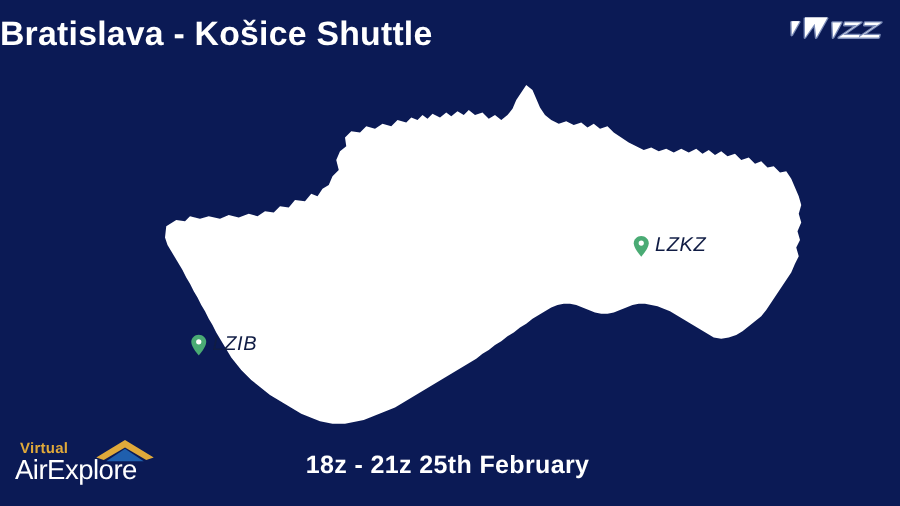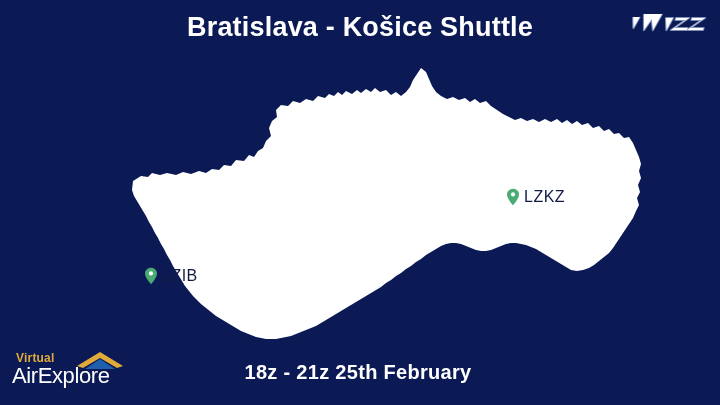--- a/index.html
+++ b/index.html
@@ -15,21 +15,21 @@
     overflow: hidden;
     font-family: "Liberation Sans", sans-serif;
   }
 
   
   .title {
     position: absolute;
     left: 0;
     top: 10px;
     width: 720px;
-    text-align: center;
+    text-align: left;
     color: #ffffff;
     font-size: 27px;
     font-weight: bold;
     letter-spacing: 0.2px;
     line-height: 34px;
   }
 
   
   .caption {
     position: absolute;
@@ -147,29 +147,30 @@
     height: 405px;
   }
 
   
   .marker {
     position: absolute;
     display: flex;
     align-items: flex-end;
     gap: 4px;
     white-space: nowrap;
+    font-style: italic;
   }
   .marker .pin { width: 14px; height: 18px; display: block; }
   .marker .pin-label {
     color: #101c44;
     font-size: 16px;
     font-weight: normal;
     letter-spacing: 0.5px;
   }
-  .marker-lzib { left: 144px; top: 267px; }
+  .marker-lzib { left: 152px; top: 267px; }
   .marker-lzkz { left: 506px; top: 188px; }
 </style>
 </head>
 <body>
 
 <div id="poster">
 
   <div class="map-wrap">
     <svg width="720" height="405" viewBox="0 0 720 405" xmlns="http://www.w3.org/2000/svg">
       <path fill="#ffffff" d="

